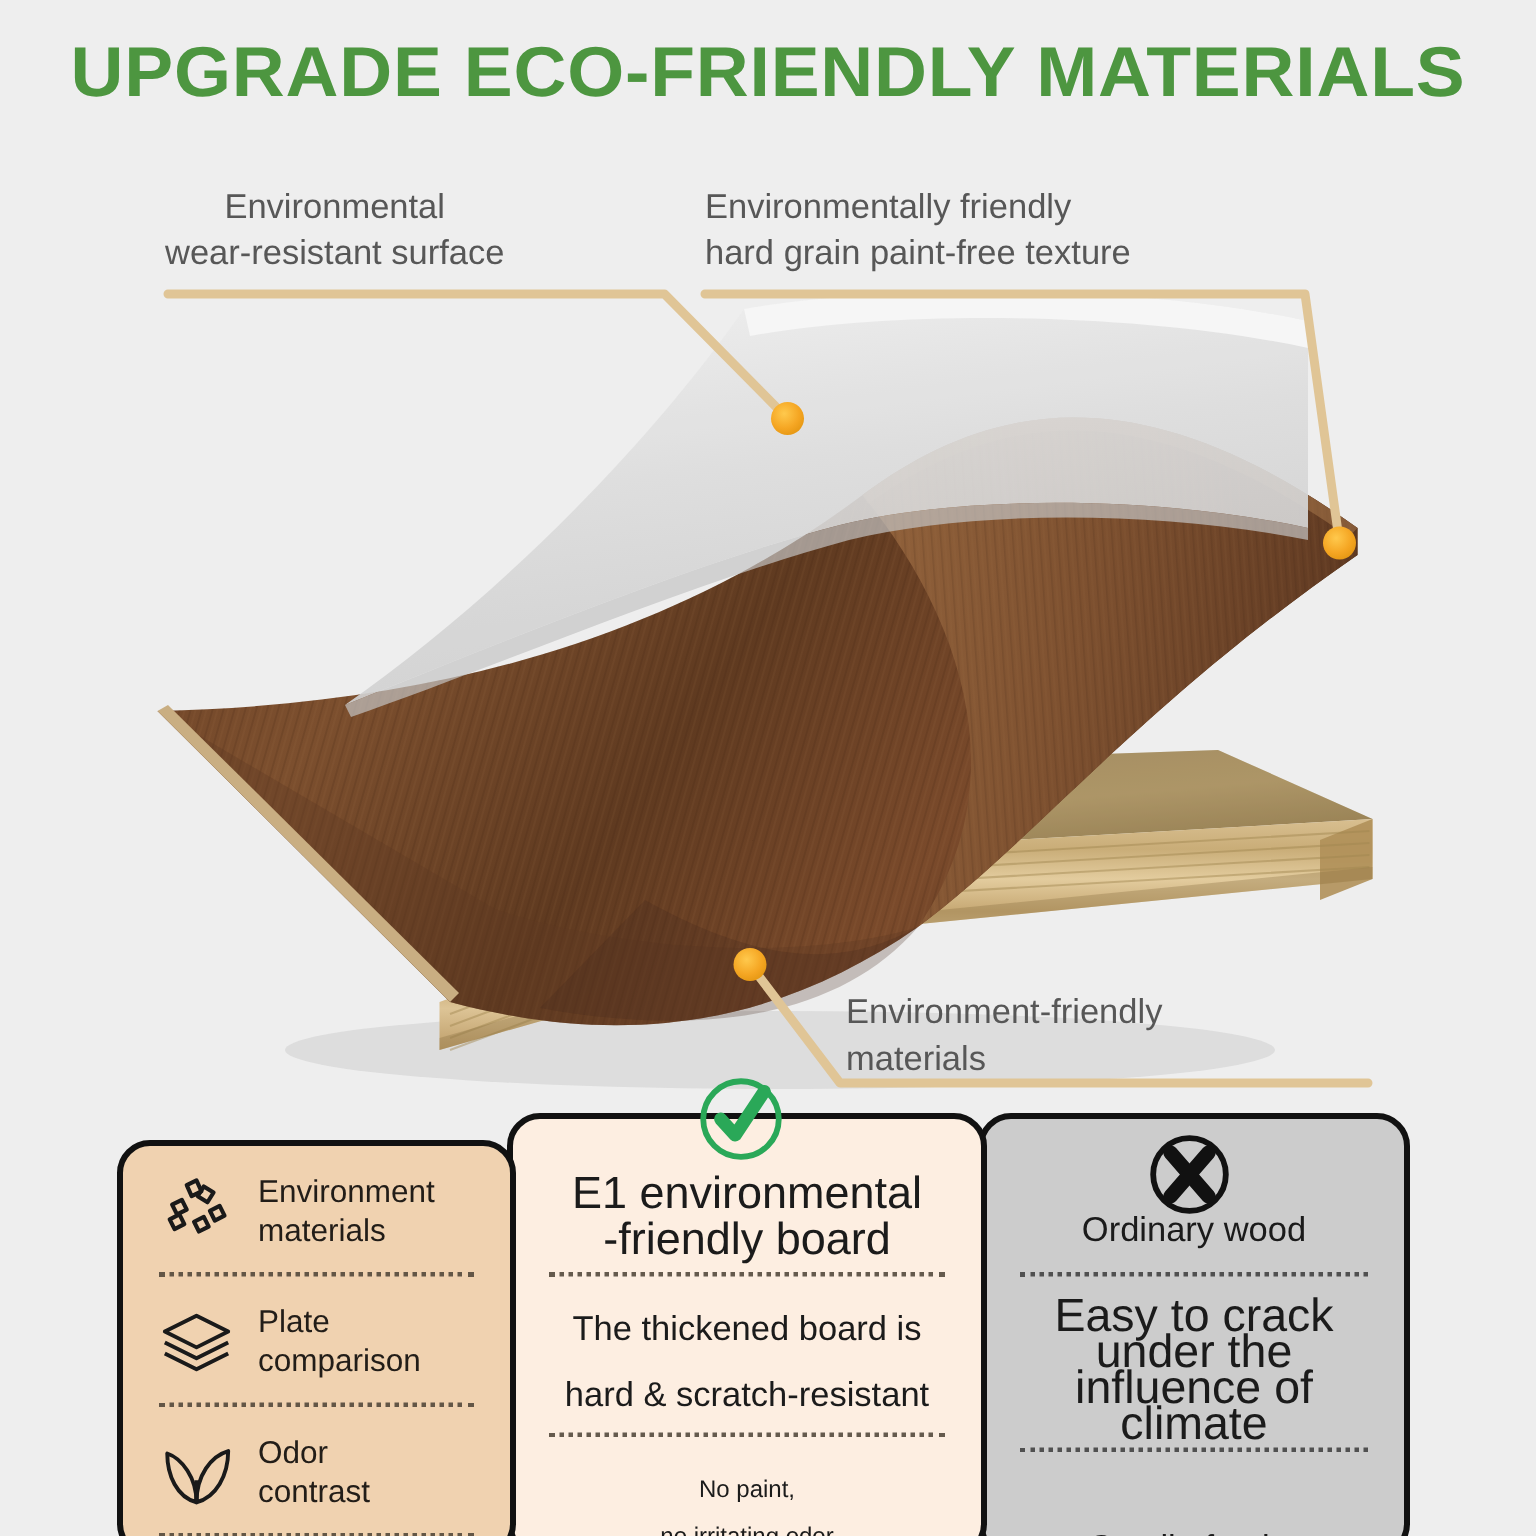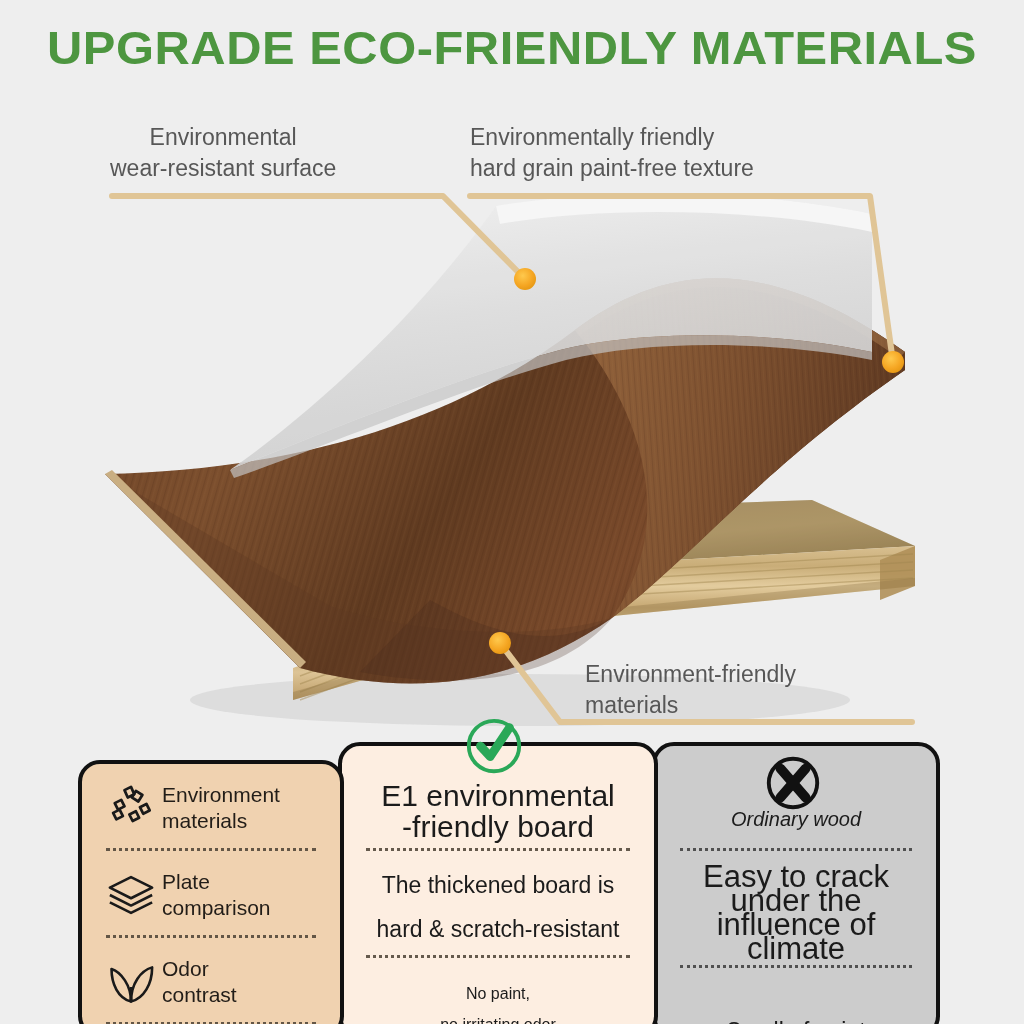--- a/index.html
+++ b/index.html
@@ -27,21 +27,21 @@
   
   .callout{
     position:absolute;
     color:#575757;
     font-size:23px;
     line-height:31px;
     white-space:pre-line;
   }
   #callout-1{left:110px;top:122px;text-align:center;}
   #callout-2{left:470px;top:122px;}
-  #callout-3{left:585px;top:659px;}
+  #callout-3{left:564px;top:659px;}
 
   
   #art{position:absolute;left:0;top:0;width:1024px;height:1024px;}
 
   
   .panel{
     position:absolute;
     border:4px solid #111111;
     border-radius:22px;
     box-sizing:border-box;
@@ -60,21 +60,21 @@
   #panel-right{
     left:652px;top:742px;width:288px;height:296px;
     background:#cccccc;
     z-index:1;
   }
 
   .panel-inner{padding:0 14px;}
 
   
   .icon-row{
-    display:flex;align-items:center;gap:4px;
+    display:flex;align-items:center;gap:14px;
     padding:6px 0 4px 8px;
     min-height:64px;
   }
   .icon-row .glyph{flex:0 0 auto;width:54px;height:52px;}
   .icon-row .txt{
     color:#221d18;font-size:21px;line-height:26px;white-space:pre-line;
   }
 
   
   .text-row{
@@ -311,21 +311,21 @@
 hard &amp; scratch-resistant</div>
       <div class="dots"></div>
       <div class="text-row" style="font-size:16px;line-height:31px;min-height:64px;padding-top:14px;">No paint,
 no irritating odor</div>
 
     </div>
   </div>
 
   <div class="panel" id="panel-right">
     <div class="panel-inner" style="padding-top:58px;">
-      <div class="text-row" style="font-size:20px;line-height:31px;min-height:40px;font-style:italic;">Ordinary wood</div>
+      <div class="text-row" style="font-size:23px;line-height:31px;min-height:40px;">Ordinary wood</div>
       <div class="dots"></div>
       <div class="text-row" style="font-size:31px;line-height:24px;min-height:68px;padding-top:8px;">Easy to crack under the
 influence of climate</div>
       <div class="dots"></div>
       <div class="text-row" style="font-size:23px;line-height:31px;min-height:58px;padding-top:42px;">Smell of paint</div>
 
     </div>
   </div>
 
   <svg class="badge" id="check-badge" viewBox="0 0 64 64">

